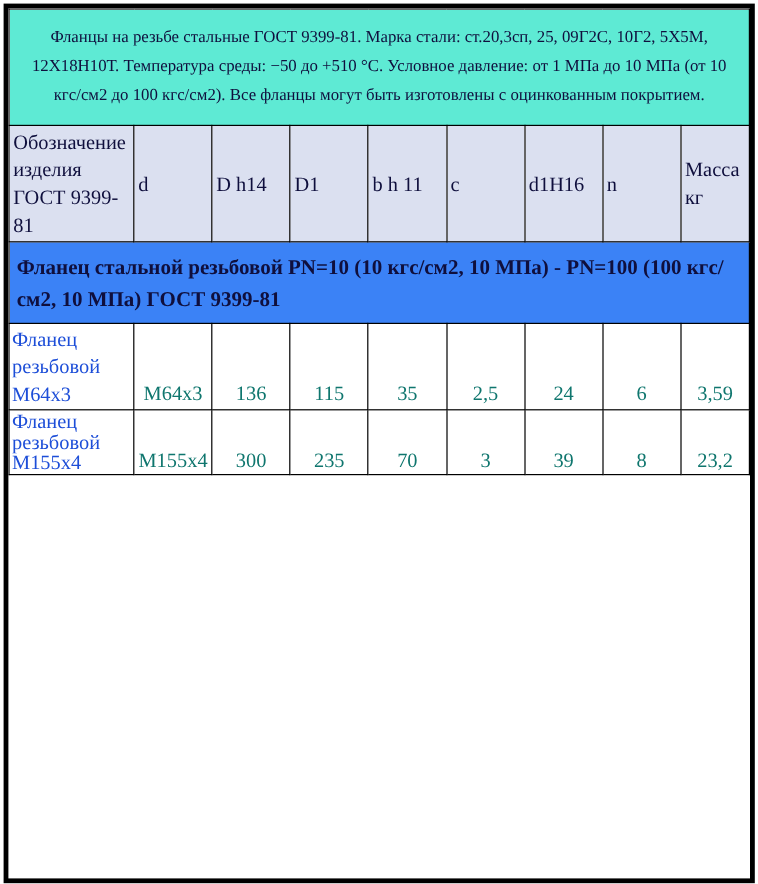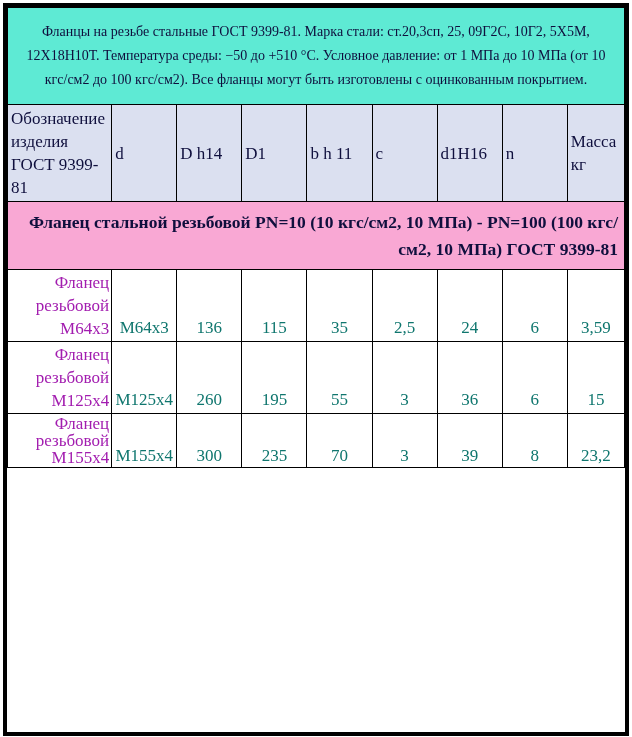--- a/index.html
+++ b/index.html
@@ -48,35 +48,35 @@
   }
   td.head {
     background: #dbe0f0;
     color: #0f0f3d;
     font-size: 17px;
     line-height: 23px;
     vertical-align: middle;
     padding: 2px 3px;
   }
   td.section {
-    background: #f9a8d4;
+    background: #3b82f6;
     color: #0f0f3d;
     font-size: 17.5px;
     font-weight: bold;
     line-height: 27px;
-    text-align: right;
+    text-align: left;
     vertical-align: middle;
     padding: 2px 6px;
   }
   td.name {
     background: #ffffff;
-    color: #a21caf;
+    color: #1d4ed8;
     font-size: 17px;
     line-height: 23px;
-    text-align: right;
+    text-align: left;
     vertical-align: middle;
     padding: 1px 2px;
   }
   td.num {
     background: #ffffff;
     color: #0f766e;
     font-size: 17px;
     text-align: center;
     vertical-align: bottom;
     padding: 0 2px 3px 2px;
@@ -130,31 +130,20 @@
       <td class="num">35</td>
       <td class="num">2,5</td>
       <td class="num">24</td>
       <td class="num">6</td>
       <td class="num">3,59</td>
     </tr>
 
 
 
 
-    <tr class="data-row">
-      <td class="name">Фланец резьбовой М125х4</td>
-      <td class="num">М125х4</td>
-      <td class="num">260</td>
-      <td class="num">195</td>
-      <td class="num">55</td>
-      <td class="num">3</td>
-      <td class="num">36</td>
-      <td class="num">6</td>
-      <td class="num">15</td>
-    </tr>
 
 
     <tr class="data-row">
       <td class="name">Фланец резьбовой М155х4</td>
       <td class="num">М155х4</td>
       <td class="num">300</td>
       <td class="num">235</td>
       <td class="num">70</td>
       <td class="num">3</td>
       <td class="num">39</td>

